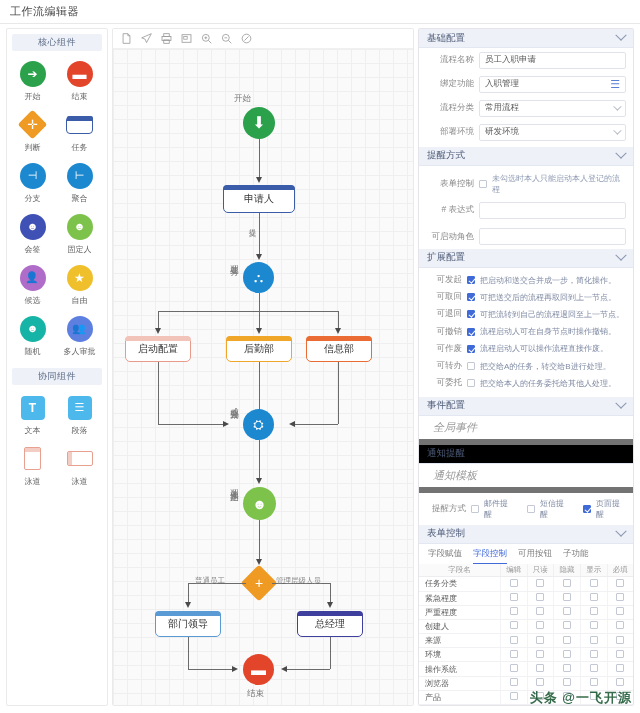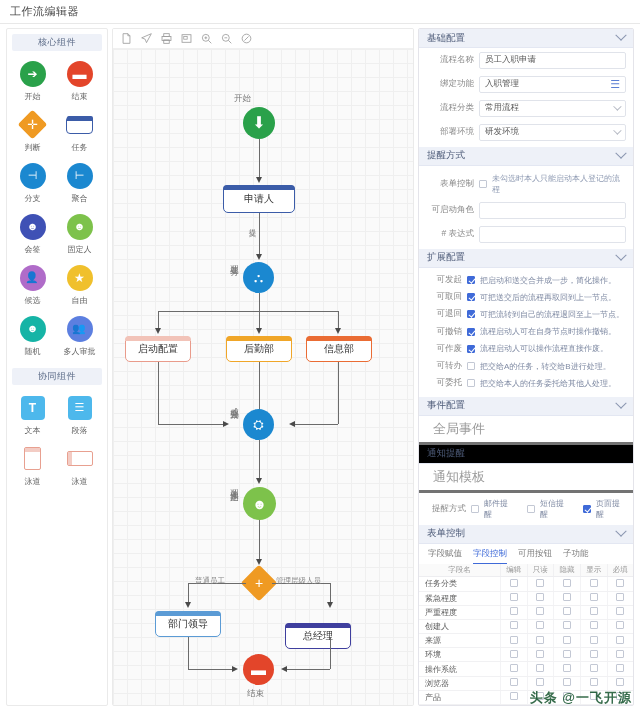--- a/index.html
+++ b/index.html
@@ -105,21 +105,21 @@
     position:relative;
   }
   .fin .caret { position:absolute; right:6px; width:6px; height:6px;
     border-right:1.2px solid #b6bac4; border-bottom:1.2px solid #b6bac4; transform:rotate(45deg) translateY(-2px); }
   .fin .listico { position:absolute; right:5px; color:#5b7fd4; font-size:11px; line-height:1; }
   .cb { width:8px; height:8px; border:1px solid #c3c8d4; border-radius:1px; background:#fff; flex:none; display:inline-block; }
   .cb.on { background:#3f6ad8; border-color:#3f6ad8; position:relative; }
   .cb.on::after { content:""; position:absolute; left:2px; top:0px; width:2.5px; height:5px;
      border-right:1.3px solid #fff; border-bottom:1.3px solid #fff; transform:rotate(40deg); }
   .hint { font-size:8px; color:#8f9bb3; }
-  .plain-row { padding:4px 7px 4px 14px; font-size:13px; color:#9a9a9a; border-bottom:3px solid #737373; }
+  .plain-row { padding:4px 7px 4px 14px; font-size:11px; color:#9a9a9a; border-bottom:6px solid #737373;font-style:italic; }
   .ext-row { display:flex; align-items:center; padding:2.6px 7px; gap:5px; }
   .ext-lab { width:36px; text-align:right; font-size:8.5px; color:#8a8a8a; flex:none; }
   .ext-txt { font-size:8px; color:#7f8aa3; }
 
   .tabs { display:flex; gap:11px; padding:4px 9px 0 9px; }
   .tab { font-size:8.5px; color:#7a7a7a; padding-bottom:3px; cursor:pointer; }
   .tab.active { color:#3f6ad8; border-bottom:1.5px solid #3f6ad8; }
   table.grid { width:100%; border-collapse:collapse; }
   table.grid th {
     font-size:7.5px; color:#9a9a9a; font-weight:normal; height:13px;
@@ -412,21 +412,21 @@
       <div class="elabel" style="left:82px; top:527px;">普通员工</div>
       <div class="edge h" style="left:159px; top:534px; width:58px;"></div>
       <div class="edge v" style="left:217px; top:534px; height:22px;"></div>
       <div class="arw down" style="left:214px; top:553px;"></div>
       <div class="elabel" style="left:163px; top:527px;font-family:Liberation Mono, monospace;">管理层级人员</div>
 
       <div class="node n-rect" style="left:42px; top:562px; width:66px; height:26px; border-color:#5b9bd5;">
         <div class="bar" style="background:#5b9bd5"></div>
         <span>部门领导</span>
       </div>
-      <div class="node n-rect" style="left:172px; top:562px; width:66px; height:26px; border-color:#3f3f9e;margin-top:12px;">
+      <div class="node n-rect" style="left:184px; top:562px; width:66px; height:26px; border-color:#3f3f9e;">
         <div class="bar" style="background:#3f3f9e"></div>
         <span>总经理</span>
       </div>
 
       <div class="edge v" style="left:75px; top:588px; height:32px;"></div>
       <div class="edge h" style="left:75px; top:620px; width:46px;"></div>
       <div class="arw right" style="left:119px; top:616.5px;"></div>
       <div class="edge v" style="left:217px; top:588px; height:32px;"></div>
       <div class="edge h" style="left:170px; top:620px; width:47px;"></div>
       <div class="arw left" style="left:168px; top:616.5px;"></div>
@@ -473,26 +473,26 @@
 
     <div class="sec-head">
       <span>提醒方式</span>
       <span class="chev"></span>
     </div>
     <div class="frow" style="padding-top:7px">
       <span class="flab">表单控制</span>
       <span class="cb"></span>
       <span class="hint">未勾选时本人只能启动本人登记的流程</span>
     </div>
+    <div class="frow" style="padding-bottom:6px">
+      <span class="flab"># 表达式</span>
+      <span class="fin"></span>
+    </div>
     <div class="frow">
       <span class="flab">可启动角色</span>
-      <span class="fin"></span>
-    </div>
-    <div class="frow" style="padding-bottom:6px">
-      <span class="flab"># 表达式</span>
       <span class="fin"></span>
     </div>
 
     <div class="sec-head">
       <span>扩展配置</span>
       <span class="chev"></span>
     </div>
     <div style="padding:4px 0 5px 0">
       <div class="ext-row">
         <span class="ext-lab">可发起</span>

